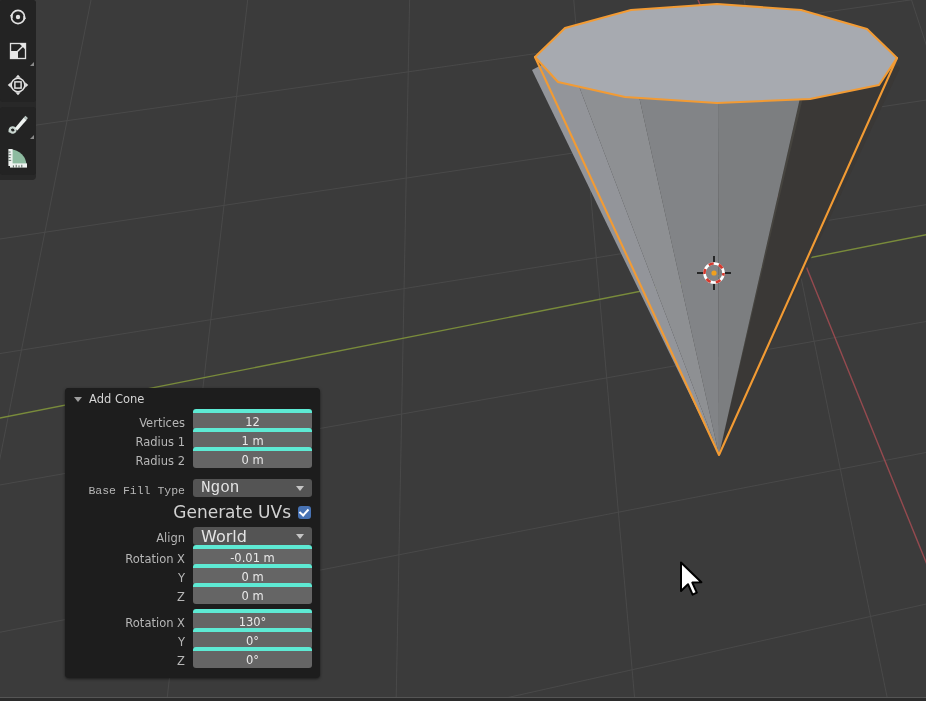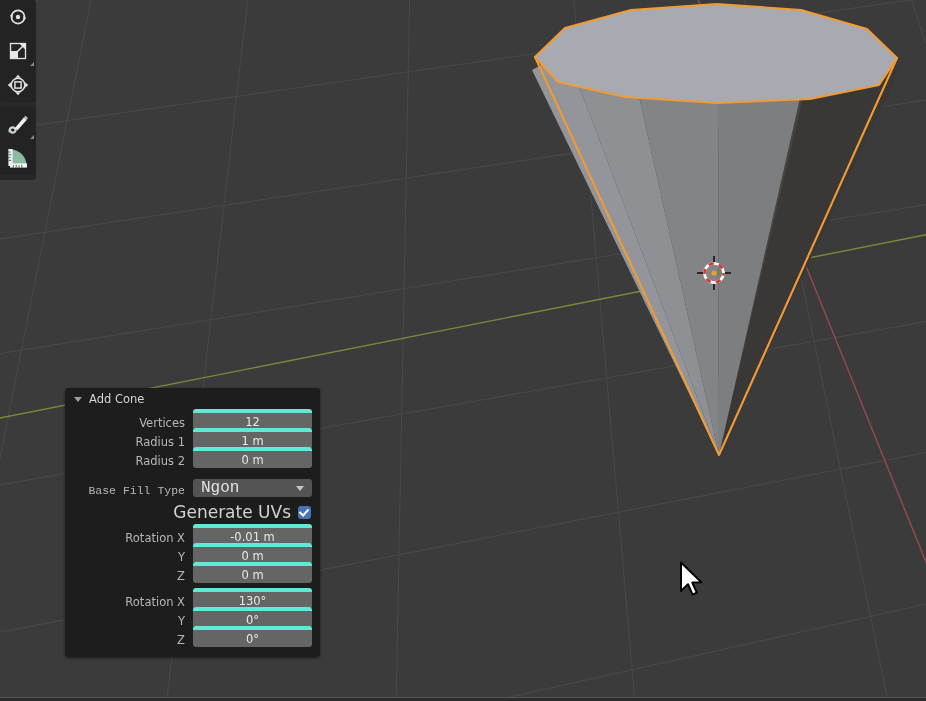--- a/index.html
+++ b/index.html
@@ -354,20 +354,27 @@
           <span>Ngon</span>
           <span class="chev"></span>
         </span>
       </div>
 
       <div class="check-row">
         <span class="check-label">Generate UVs</span>
         <span class="checkbox"></span>
       </div>
 
+      <div class="prop-row">
+        <span class="prop-label">Align</span>
+        <span class="prop-select">
+          <span>World</span>
+          <span class="chev"></span>
+        </span>
+      </div>
 
       <div class="prop-row tight" style="margin-top:3px;">
         <span class="prop-label">Rotation X</span>
         <span class="prop-field">-0.01 m</span>
       </div>
       <div class="prop-row tight">
         <span class="prop-label">Y</span>
         <span class="prop-field">0 m</span>
       </div>
       <div class="prop-row tight">

